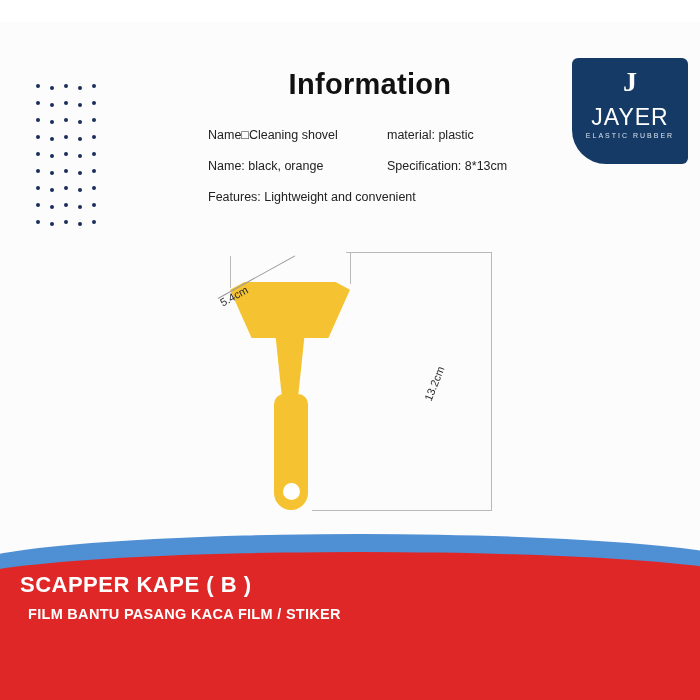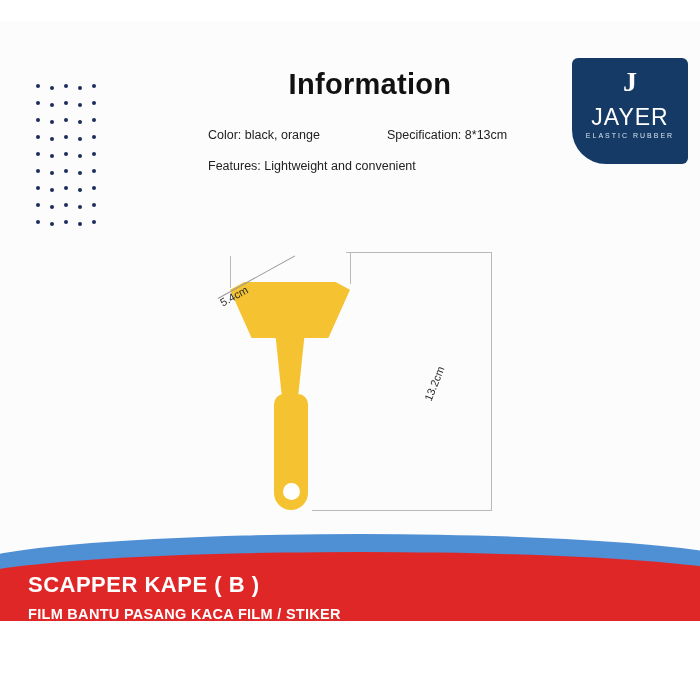--- a/index.html
+++ b/index.html
@@ -9,21 +9,21 @@
   body {
     width: 700px;
     height: 700px;
     background: #ffffff;
     font-family: "Liberation Sans", sans-serif;
     overflow: hidden;
   }
   .page {
     position: relative;
     width: 700px;
-    height: 621px;
+    height: 700px;
     background: #ffffff;
     overflow: hidden;
   }
 
   
   .sheet {
     position: absolute;
     left: 0;
     top: 22px;
     width: 700px;
@@ -230,21 +230,21 @@
     position: absolute;
     left: -40px;
     top: 22px;
     width: 800px;
     height: 150px;
     background: #e02727;
     border-radius: 100% 100% 0 0 / 60px 60px 0 0;
   }
   .banner-title {
     position: absolute;
-    left: 28px;
+    left: 20px;
     top: 42px;
     font-size: 22px;
     font-weight: bold;
     color: #ffffff;
     letter-spacing: 0.5px;
   }
   .banner-sub {
     position: absolute;
     left: 28px;
     top: 76px;
@@ -314,21 +314,25 @@
     <div class="dot" style="left:14px; top:138px;"></div>
     <div class="dot" style="left:28px; top:136px;"></div>
     <div class="dot" style="left:42px; top:138px;"></div>
     <div class="dot" style="left:56px; top:136px;"></div>
   </div>
 
   <div class="info-title">Information</div>
 
   <div class="info-rows">
     <div class="info-row">
-      <span class="info-cell-left">Color:  black, orange</span>
+      <span class="info-cell-left">Name□Cleaning shovel</span>
+      <span class="info-cell-right">material:  plastic</span>
+    </div>
+    <div class="info-row">
+      <span class="info-cell-left">Name:  black, orange</span>
       <span class="info-cell-right">Specification: 8*13cm</span>
     </div>
     <div class="info-row-wide">
       <span class="info-cell-left">Features: Lightweight and convenient</span>
     </div>
   </div>
 
   <div class="logo-badge">
     <div class="logo-mark">J</div>
     <div class="logo-name">JAYER</div>

